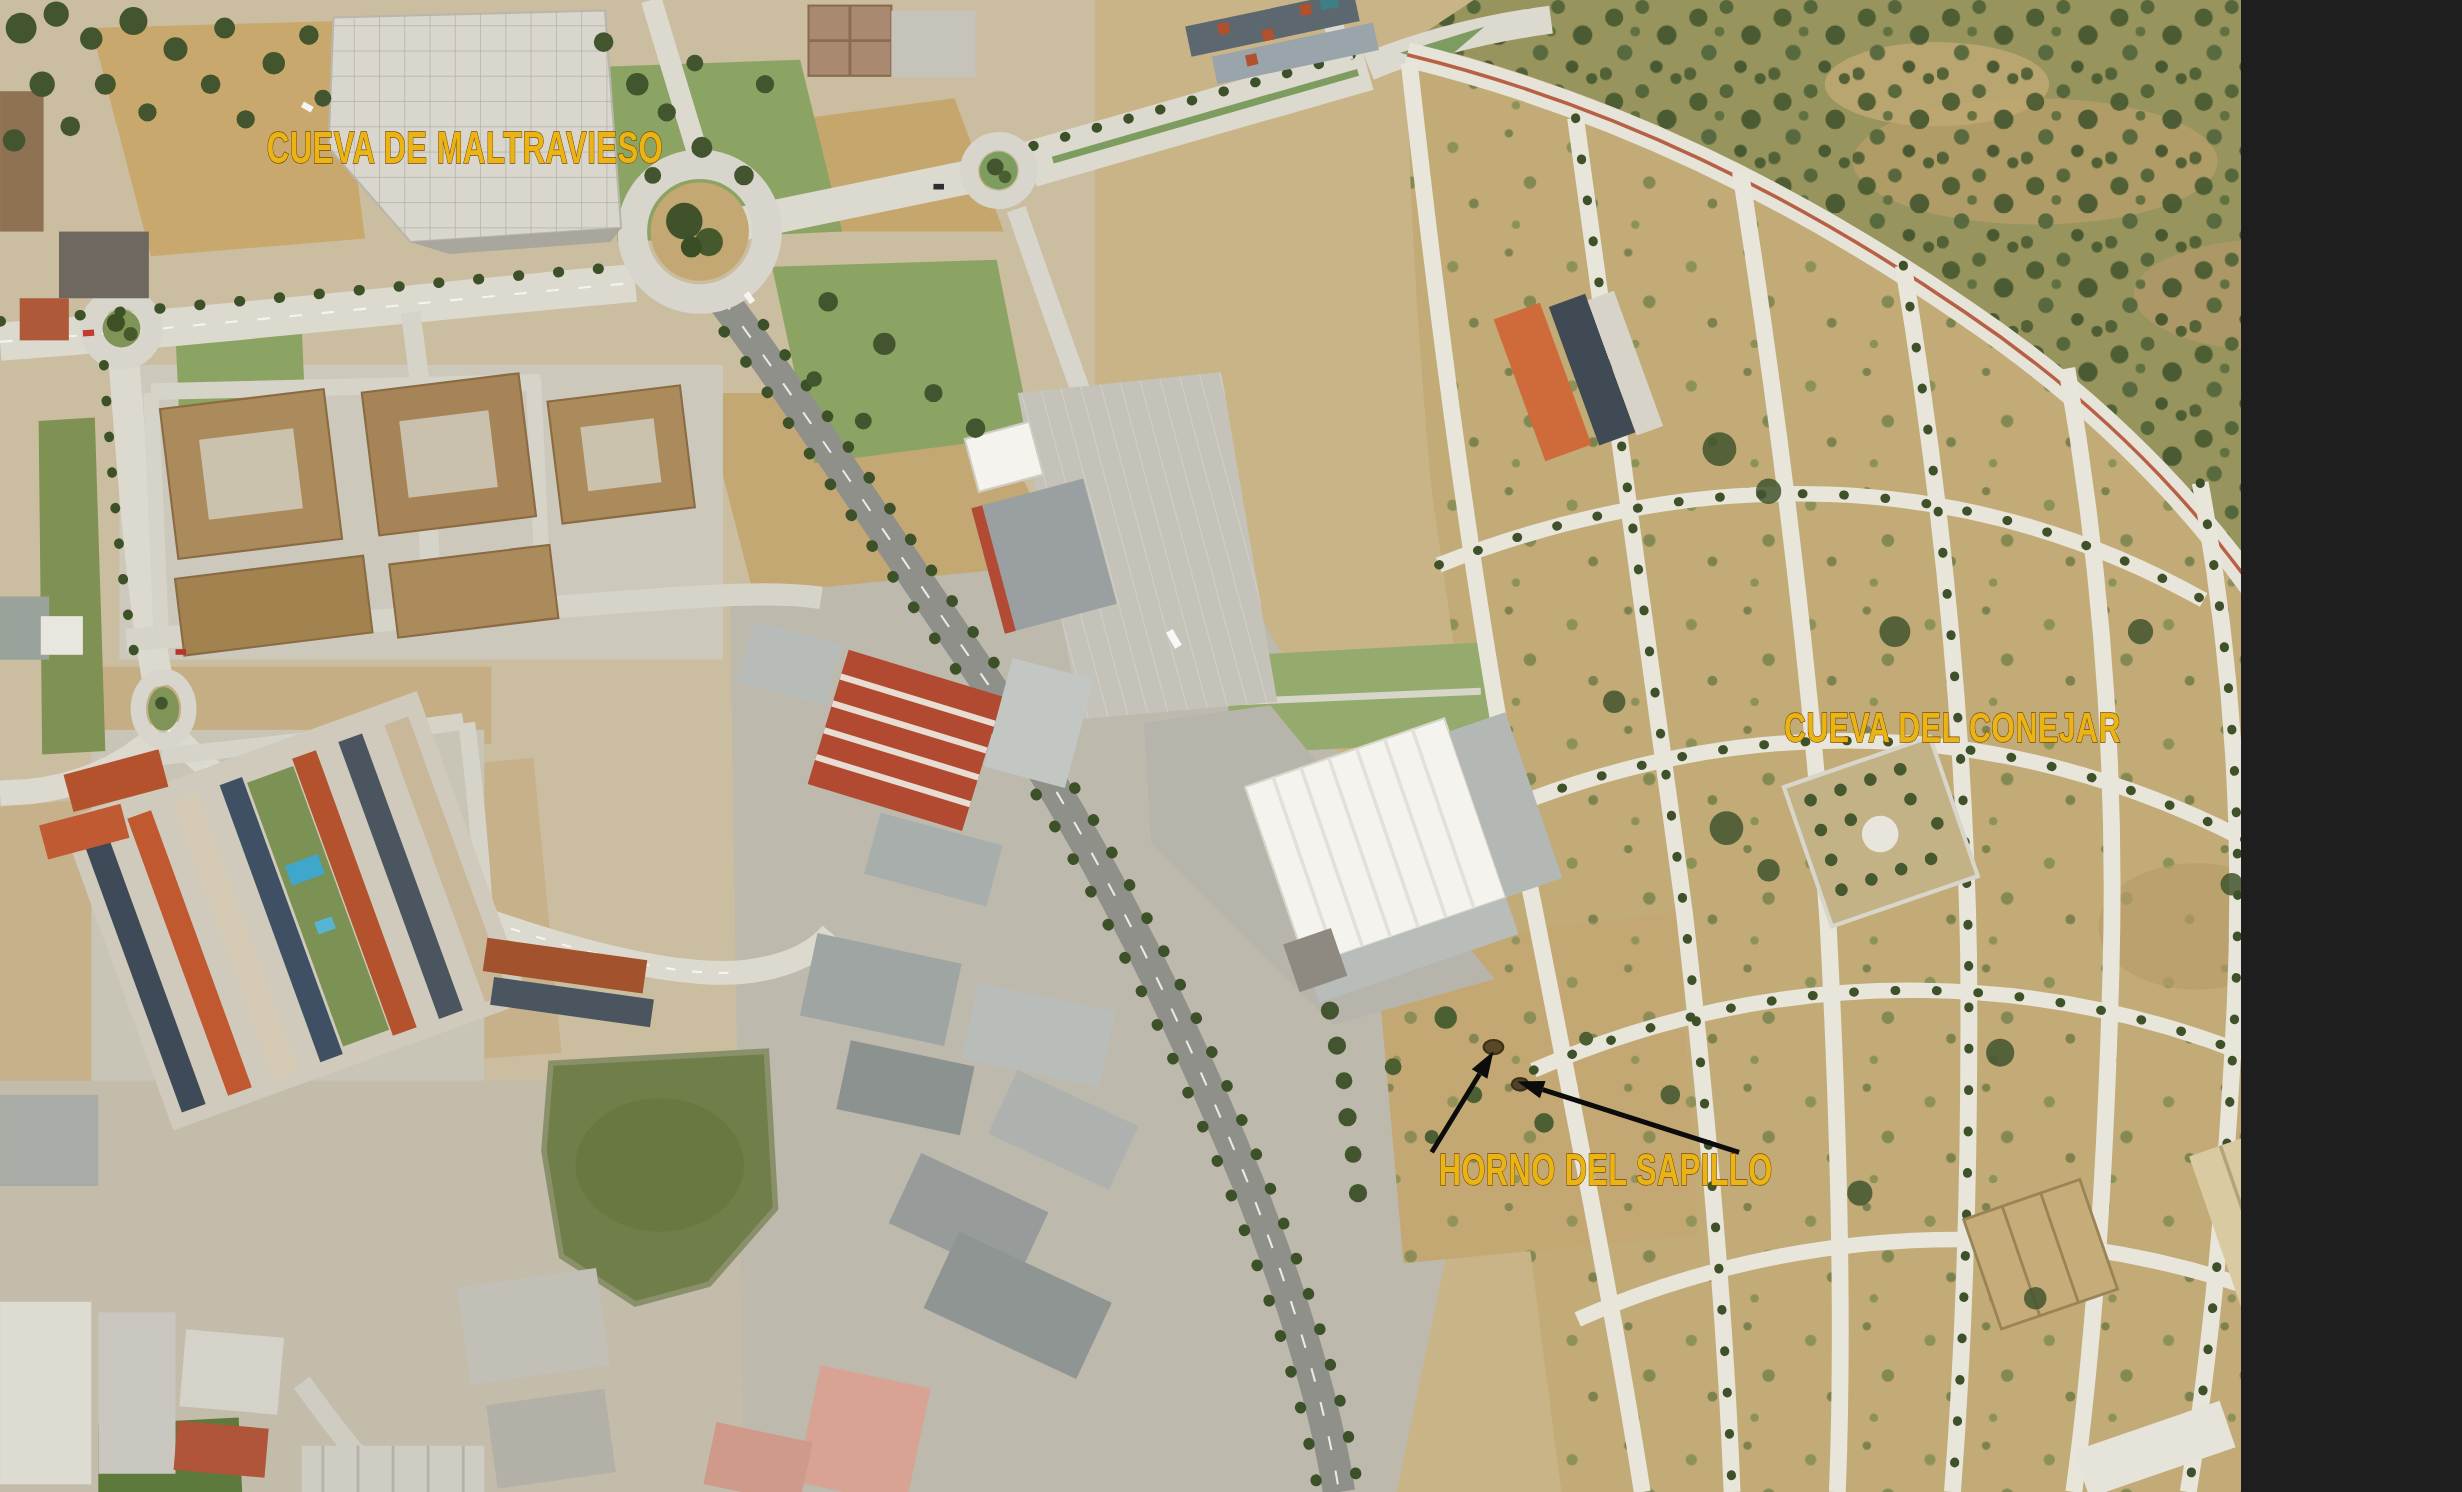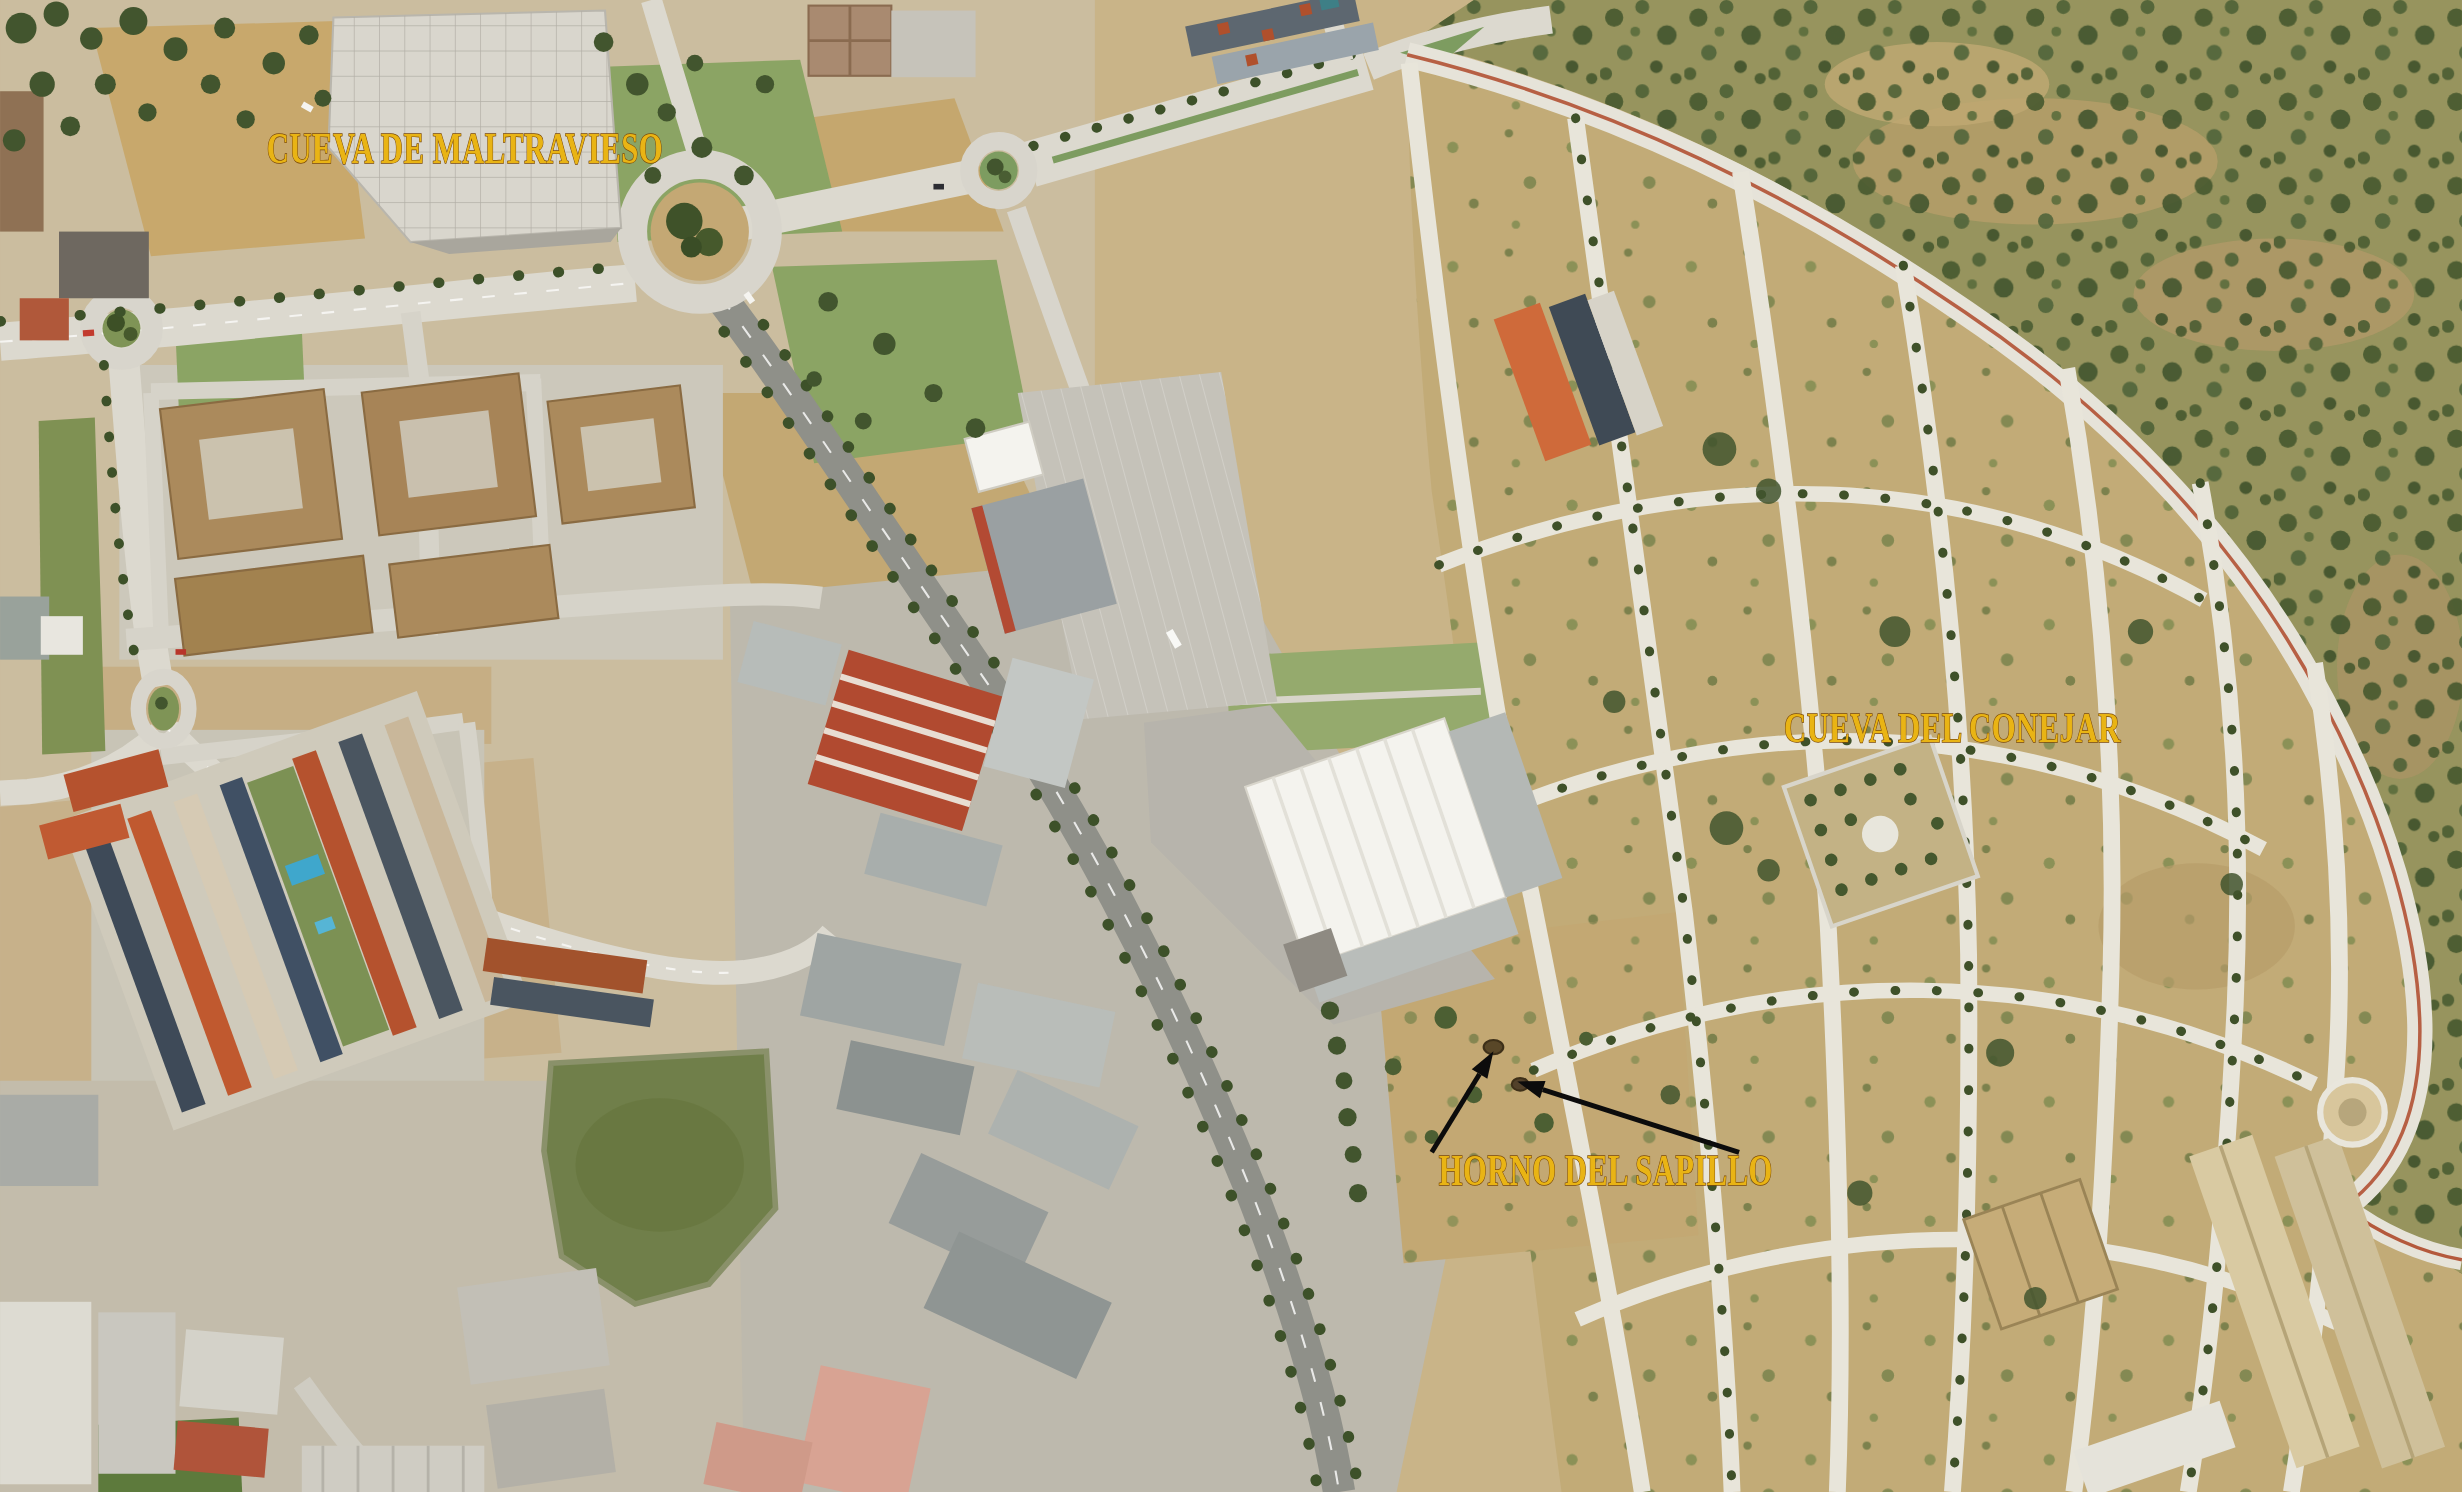--- a/index.html
+++ b/index.html
@@ -1,17 +1,17 @@
 <!DOCTYPE html>
 <html style="font-size:11.2px"><head>
 <meta charset="utf-8">
 <style>
   html,body{margin:0;padding:0;background:#1e1e1e;}
-  #stage{position:relative;width:2462px;height:1492px;overflow:hidden;background:#c9b488;
-         font-family:Liberation Serif, serif;}
+  #stage{position:relative;width:2241px;height:1492px;overflow:hidden;background:#c9b488;
+         font-family:Liberation Sans, sans-serif;}
   svg{position:absolute;left:0;top:0;display:block;}
   text.map-label{font-weight:bold;paint-order:stroke;stroke-width:2px;letter-spacing:1px;}
 </style>
 </head>
 <body>
 
 <div id="stage">
 <svg width="2462" height="1492" viewBox="0 0 3508 2126">
   <defs>
     <pattern id="scrub" patternUnits="userSpaceOnUse" width="120" height="120">

